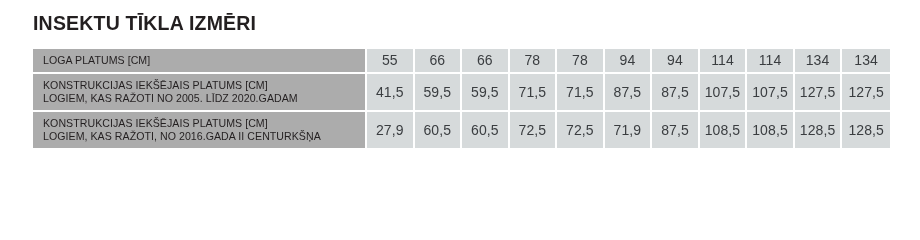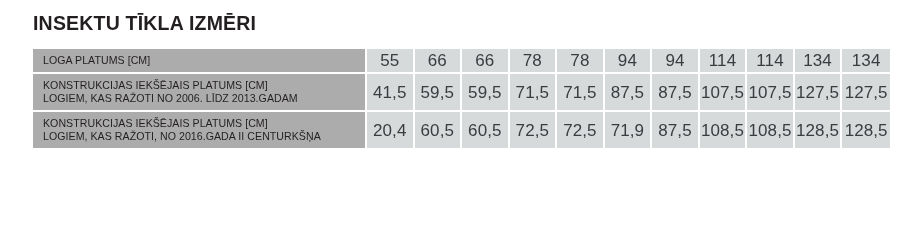--- a/index.html
+++ b/index.html
@@ -71,21 +71,21 @@
 
   th.row-label .lbl-line {
     display: block;
     white-space: nowrap;
   }
 
   td.val {
     background: #d6dadb;
     color: #3a3d40;
     text-align: center;
-    font-size: 17px;
+    font-size: 14px;
     line-height: 13px;
     vertical-align: middle;
     border-right: 2px solid #ffffff;
     padding: 0;
     letter-spacing: 0.1px;
   }
   td.val:last-child {
     border-right: none;
   }
 
@@ -118,41 +118,41 @@
           <td class="val">94</td>
           <td class="val">114</td>
           <td class="val">114</td>
           <td class="val">134</td>
           <td class="val">134</td>
         </tr>
 
         <tr class="spec-row r-a">
           <th class="row-label">
             <span class="lbl-line">KONSTRUKCIJAS IEKŠĒJAIS PLATUMS [CM]</span>
-            <span class="lbl-line">LOGIEM, KAS RAŽOTI NO 2006. LĪDZ 2013.GADAM</span>
+            <span class="lbl-line">LOGIEM, KAS RAŽOTI NO 2005. LĪDZ 2020.GADAM</span>
           </th>
           <td class="val">41,5</td>
           <td class="val">59,5</td>
           <td class="val">59,5</td>
           <td class="val">71,5</td>
           <td class="val">71,5</td>
           <td class="val">87,5</td>
           <td class="val">87,5</td>
           <td class="val">107,5</td>
           <td class="val">107,5</td>
           <td class="val">127,5</td>
           <td class="val">127,5</td>
         </tr>
 
         <tr class="spec-row r-b">
           <th class="row-label">
             <span class="lbl-line">KONSTRUKCIJAS IEKŠĒJAIS PLATUMS [CM]</span>
             <span class="lbl-line">LOGIEM, KAS RAŽOTI, NO 2016.GADA II CENTURKŠŅA</span>
           </th>
-          <td class="val">20,4</td>
+          <td class="val">27,9</td>
           <td class="val">60,5</td>
           <td class="val">60,5</td>
           <td class="val">72,5</td>
           <td class="val">72,5</td>
           <td class="val">71,9</td>
           <td class="val">87,5</td>
           <td class="val">108,5</td>
           <td class="val">108,5</td>
           <td class="val">128,5</td>
           <td class="val">128,5</td>

